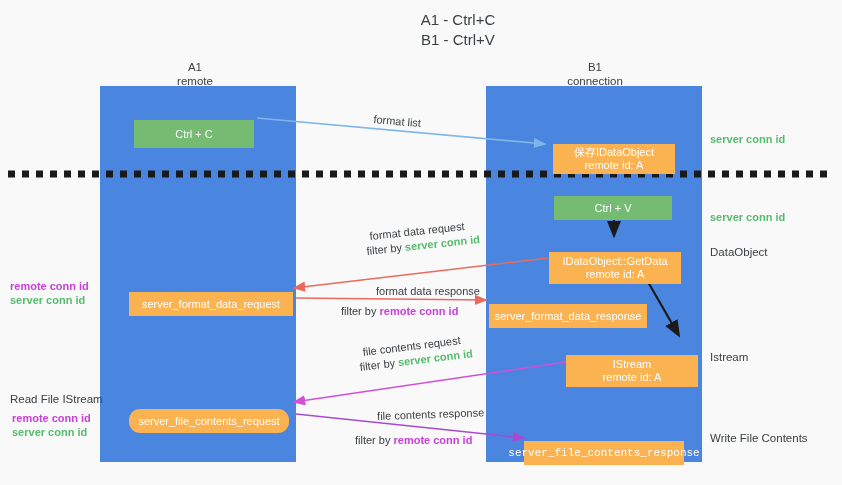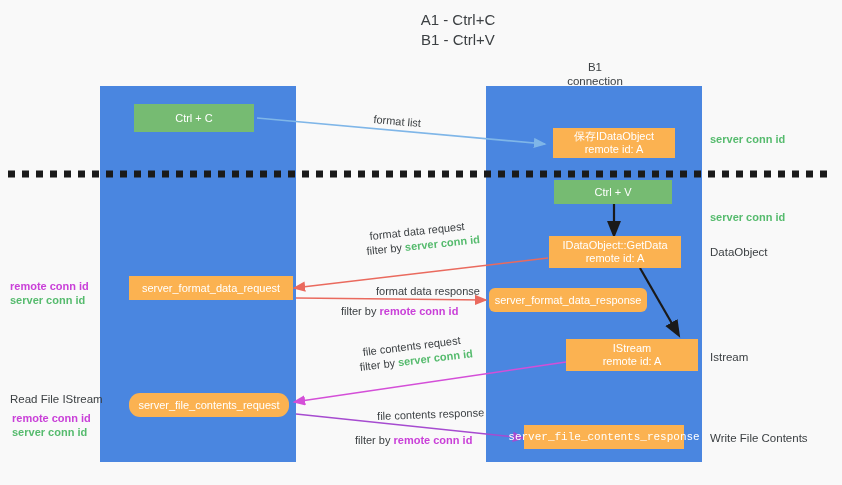--- a/index.html
+++ b/index.html
@@ -50,20 +50,21 @@
     box-sizing: border-box;
     display: flex;
     flex-direction: column;
     align-items: center;
     justify-content: center;
     color: #ffffff;
     font-size: 11px;
     line-height: 13px;
     text-align: center;
     white-space: pre-line;
+    margin-top: 16px;
   }
   .box.green { background: #76bb72; }
   .box.orange { background: #fbb251; }
   .edge-label {
     position: absolute;
     font-size: 11px;
     color: #3c4043;
     white-space: nowrap;
   }
   .edge-label.rot {
@@ -87,20 +88,22 @@
   }
 </style>
 </head>
 <body>
 
 <div id="canvas">
 
   <div class="title">A1 - Ctrl+C
 B1 - Ctrl+V</div>
 
+  <div class="col-header" style="left:125px; top:60px; width:140px;">A1
+remote</div>
   <div class="col-header" style="left:525px; top:60px; width:140px;">B1
 connection</div>
 
   <div class="lane" style="left:100px; top:86px; width:196px; height:376px;"></div>
   <div class="lane" style="left:486px; top:86px; width:216px; height:376px;"></div>
 
   <svg class="layer" viewBox="0 0 842 485">
     <defs>
       <marker id="ah-blue" markerWidth="9" markerHeight="9" refX="7" refY="3.2" orient="auto">
         <path d="M0,0 L8,3.2 L0,6.4 z" fill="#7fb6e8"></path>
@@ -146,21 +149,21 @@
 remote id: A</div>
 
   <div class="box green" style="left:554px; top:180px; width:118px; height:24px;">Ctrl + V</div>
 
   <div class="box orange" style="left:549px; top:236px; width:132px; height:32px;">IDataObject::GetData
 remote id: A</div>
 
   <div class="box orange" style="left:566px; top:339px; width:132px; height:32px;">IStream
 remote id: A</div>
 
-  <div class="box orange" style="left:489px; top:288px; width:158px; height:24px;border-radius:6px;">server_format_data_response</div>
+  <div class="box orange" style="left:489px; top:288px; width:158px; height:24px;">server_format_data_response</div>
 
   <div class="box orange" style="left:524px; top:425px; width:160px; height:24px;font-family:Liberation Mono, monospace;">server_file_contents_response</div>
 
   <div class="edge-label rot" style="left:374px; top:113px; transform: rotate(5deg);">format list</div>
 
   <div class="edge-label rot" style="left:369px; top:230px; transform: rotate(-6deg);">format data request</div>
   <div class="edge-label rot" style="left:366px; top:245px; transform: rotate(-6deg);"><span>filter by </span><span class="green-txt">server conn id</span></div>
 
   <div class="edge-label" style="left:344px; top:285px;margin-left:32px;">format data response</div>
   <div class="edge-label" style="left:341px; top:305px;"><span>filter by </span><span class="magenta-txt">remote conn id</span></div>

